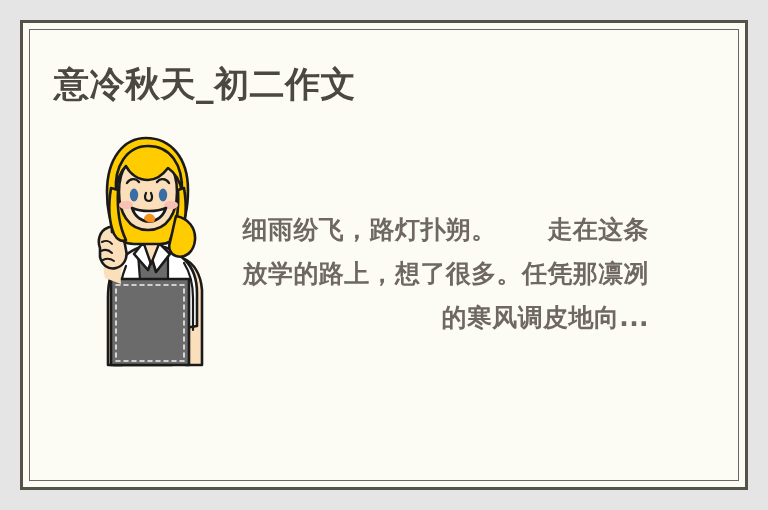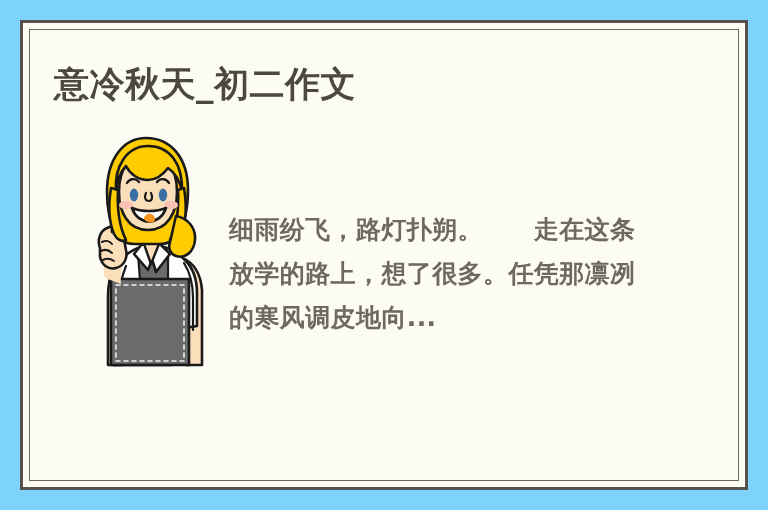--- a/index.html
+++ b/index.html
@@ -11,21 +11,21 @@
     height: 510px;
     background: #fdfcf4;
     font-family: "DejaVu Sans", "Liberation Sans", sans-serif;
     overflow: hidden;
   }
 
   #page {
     position: relative;
     width: 768px;
     height: 510px;
-    background: #7dd3fc;
+    background: #e5e5e5;
   }
 
   
   .frame-outer {
     position: absolute;
     left: 20px;
     top: 20px;
     width: 728px;
     height: 470px;
     border: 3px solid #55524a;
@@ -56,20 +56,21 @@
     line-height: 1.15;
   }
 
   
   .content {
     position: absolute;
     left: 54px;
     top: 130px;
     width: 640px;
     height: 270px;
+    text-align: right;
   }
 
   .illustration {
     position: absolute;
     left: 10px;
     top: 0px;
     width: 160px;
     height: 245px;
   }
   .illustration svg {

